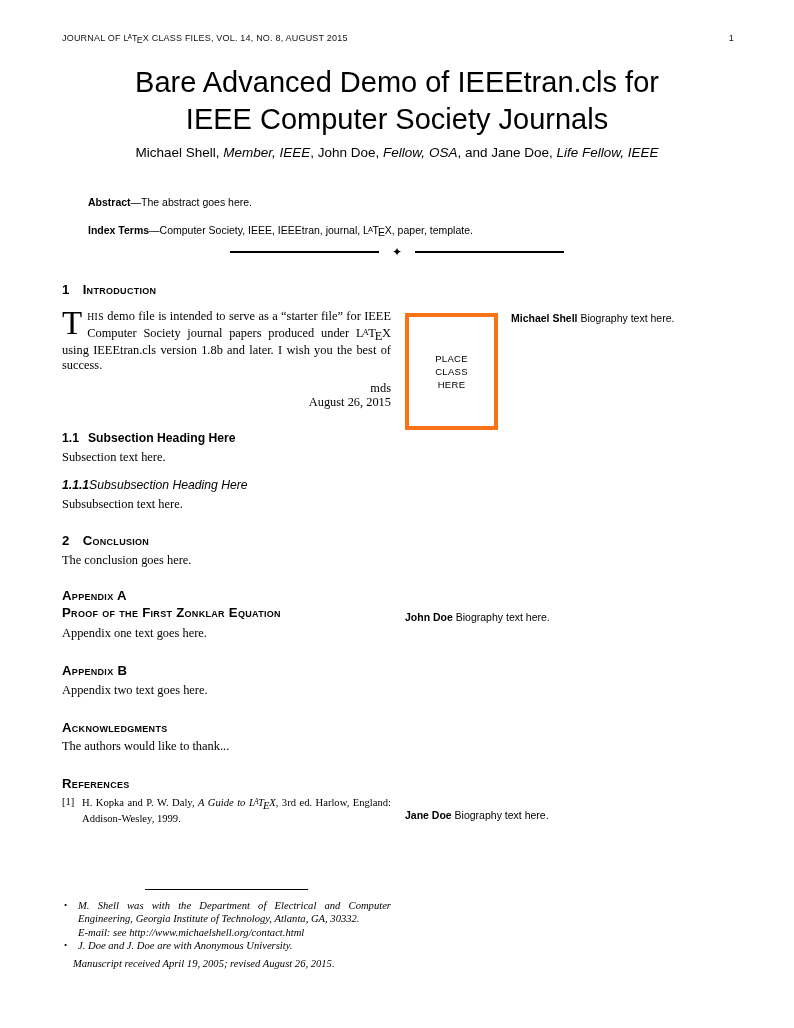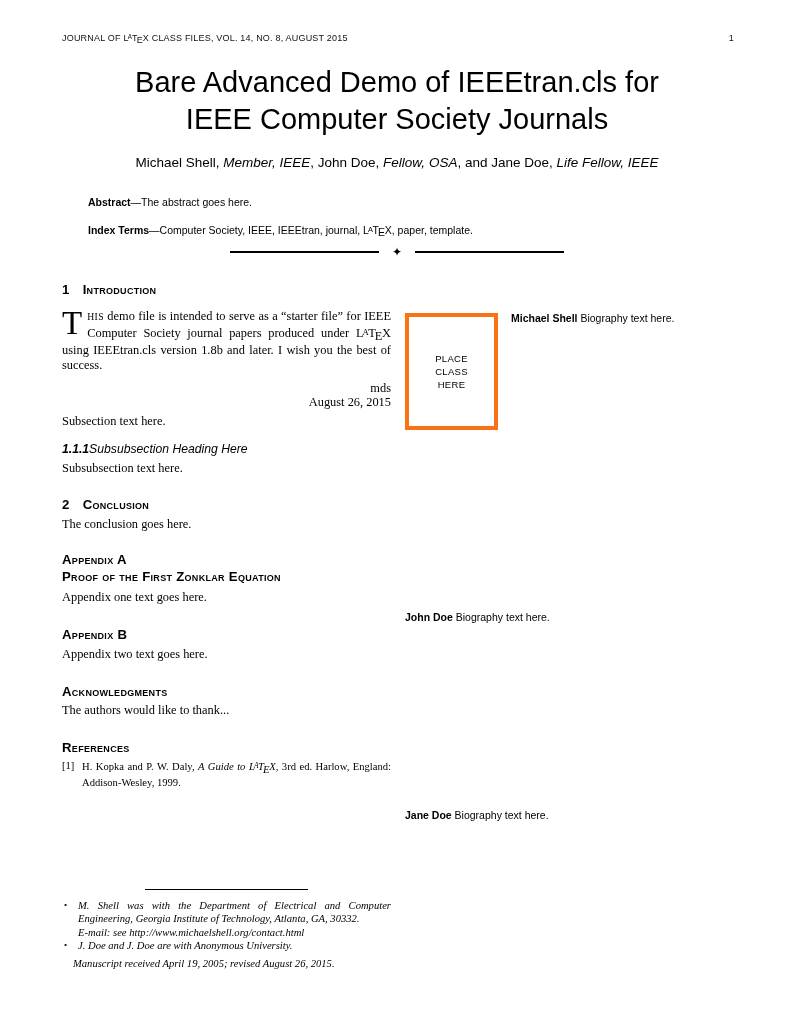--- a/index.html
+++ b/index.html
@@ -17,21 +17,21 @@
     font-family:"Liberation Sans", sans-serif; font-size:9px; letter-spacing:.2px; color:#111;
   }
 
   
   .paper-title {
     position:absolute; top:64px; left:0; right:0; text-align:center;
     font-family:"Liberation Sans", sans-serif; font-weight:normal;
     font-size:29px; line-height:37px; color:#000;
   }
   .author-line {
-    position:absolute; top:155px; left:0; right:0; text-align:center;
+    position:absolute; top:145px; left:0; right:0; text-align:center;
     font-family:"Liberation Sans", sans-serif; font-size:13.5px; color:#000;
   }
 
   
   .abstract-line, .index-line {
     position:absolute; left:88px; right:66px;
     font-family:"Liberation Sans", sans-serif; font-size:10.5px; line-height:13px;
   }
   .abstract-line { top:196px; }
   .index-line { top:223px; }
@@ -157,20 +157,23 @@
     <span class="num">1</span><span class="sc">Introduction</span>
   </h2>
 
   <p class="mt-para"><span class="s-dropcap">T</span><span class="s-sc">HIS</span><span> demo file is intended to serve as a “starter file” for IEEE Computer Society journal papers produced under </span><span>L</span><span class="s-lA">A</span><span>T</span><span class="s-lE">E</span><span>X</span><span> using IEEEtran.cls version 1.8b and later. I wish you the best of success.</span></p>
 
   <div class="signoff mt-sign">
     <span>mds</span><br>
     <span>August 26, 2015</span>
   </div>
 
+  <h3 class="subsec mt-h21">
+    <span class="num">1.1</span><span>Subsection Heading Here</span>
+  </h3>
   <p class="mt-t4">Subsection text here.</p>
 
   <h4 class="subsubsec mt-h14">
     <span class="num">1.1.1</span><span>Subsubsection Heading Here</span>
   </h4>
   <p class="mt-t4">Subsubsection text here.</p>
 
   <h2 class="sec mt-h20">
     <span class="num">2</span><span class="sc">Conclusion</span>
   </h2>

